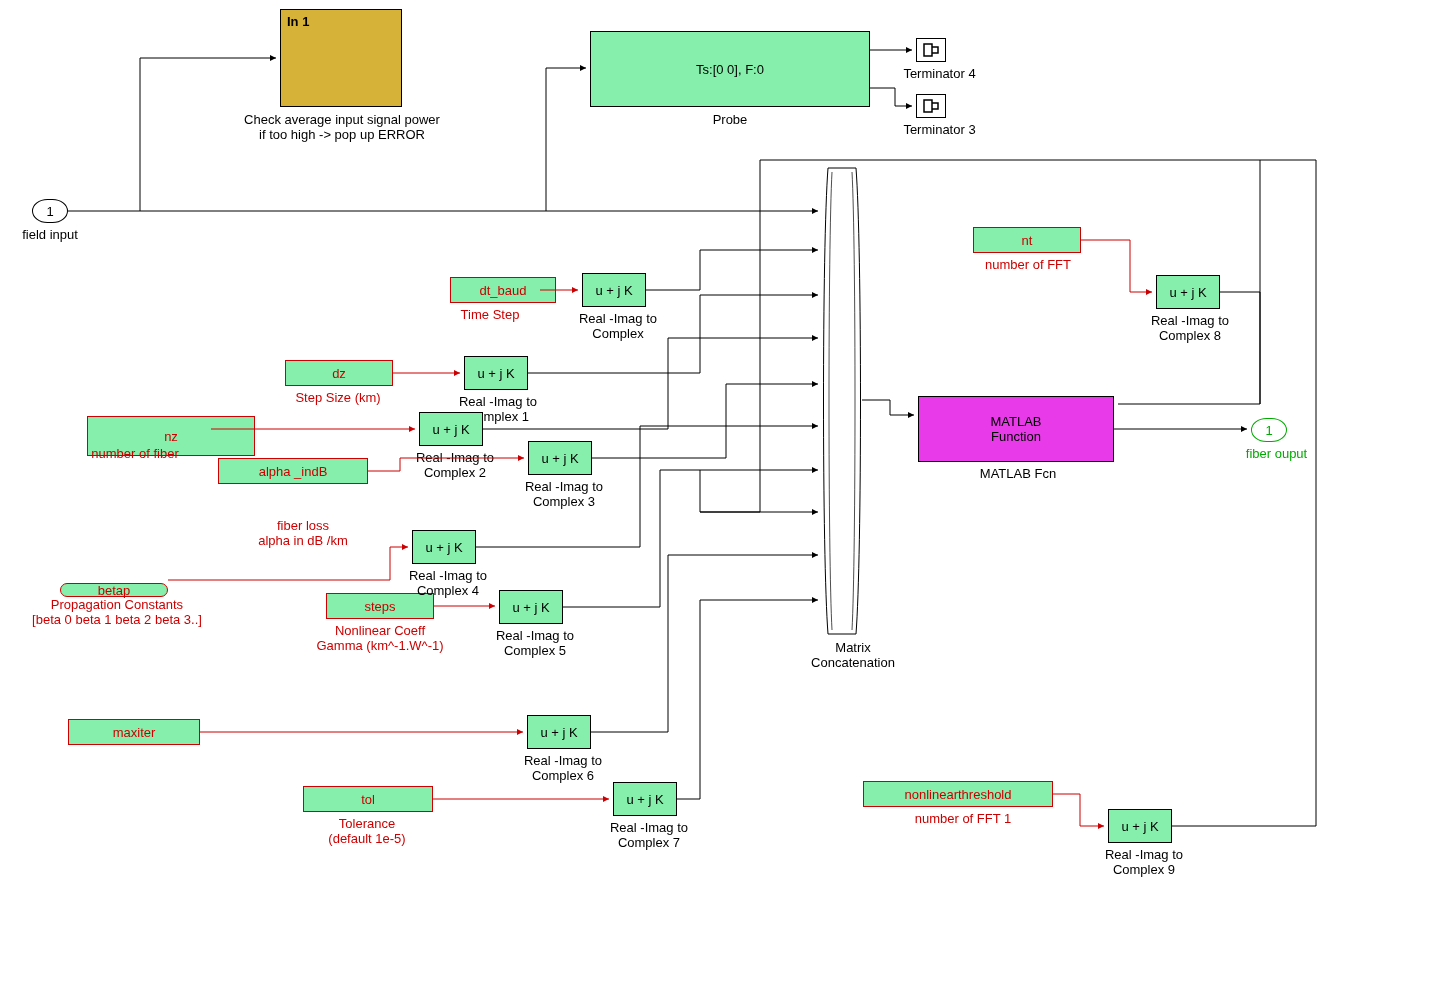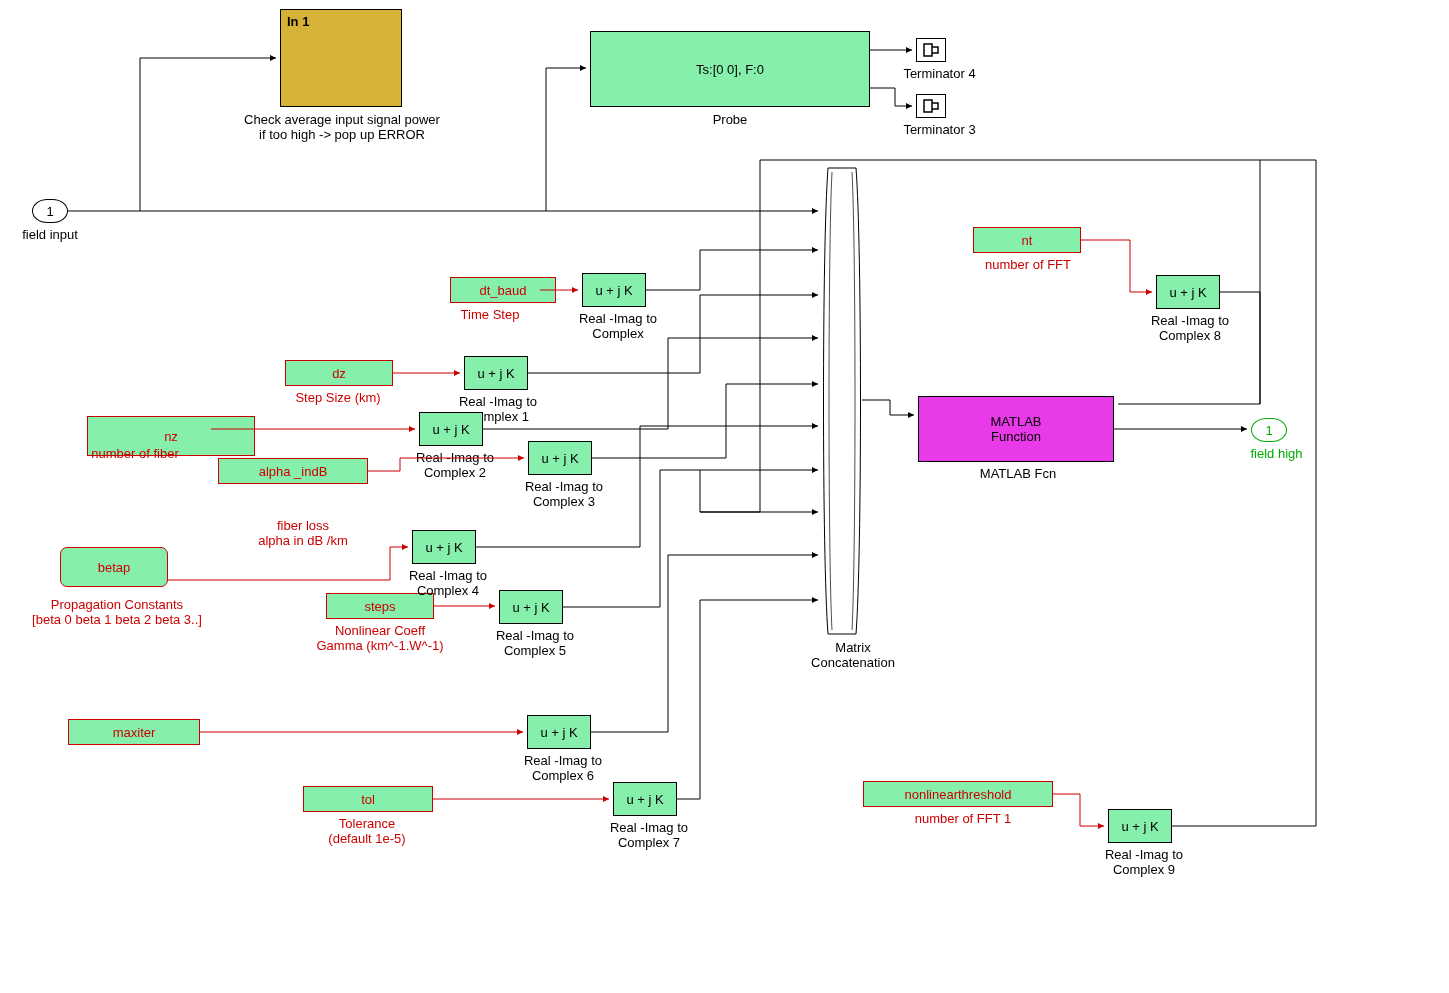--- a/index.html
+++ b/index.html
@@ -118,21 +118,21 @@
       <span>nz</span>
     </div>
   <div class="label red-text" style="left:75px; top:446px; width:120px;">number of fiber</div>
 
   <div class="block red-border red-text" style="left:218px; top:458px; width:150px; height:26px;">
       <span>alpha _indB</span>
     </div>
   <div class="label red-text" style="left:238px; top:488px; width:130px;margin-top:30px;">fiber loss
 alpha in dB  /km</div>
 
-  <div class="block red-border red-text" style="left:60px; top:547px; width:108px; height:40px;border-radius:7px;">
+  <div class="block red-border red-text" style="left:60px; top:583px; width:108px; height:14px;border-radius:7px;">
       <span>betap</span>
     </div>
   <div class="label red-text" style="left:22px; top:597px; width:190px;">Propagation Constants
 [beta 0 beta 1 beta 2 beta 3..]</div>
 
   <div class="block red-border red-text" style="left:326px; top:593px; width:108px; height:26px;">
       <span>steps</span>
     </div>
   <div class="label red-text" style="left:300px; top:623px; width:160px;">Nonlinear Coeff
 Gamma  (km^-1.W^-1)</div>
@@ -228,21 +228,21 @@
 
   <div class="block magenta-bg" style="left:918px; top:396px; width:196px; height:66px; color:#000;">
     <span style="white-space:pre-line;">MATLAB
 Function</span>
   </div>
   <div class="label" style="left:968px; top:466px; width:100px;">MATLAB Fcn</div>
 
   <div class="oval green-border" style="left:1251px; top:418px; width:36px; height:24px;">
     <span class="green-text">1</span>
   </div>
-  <div class="label green-text" style="left:1234px; top:446px; width:85px;">field high</div>
+  <div class="label green-text" style="left:1234px; top:446px; width:85px;">fiber ouput</div>
 
   <svg class="lines">
     <defs>
       <marker id="arB" markerWidth="8" markerHeight="8" refX="6" refY="3" orient="auto">
           <path d="M0,0 L6,3 L0,6 Z" fill="#000"></path>
         </marker>
       <marker id="arR" markerWidth="8" markerHeight="8" refX="6" refY="3" orient="auto">
           <path d="M0,0 L6,3 L0,6 Z" fill="#c00"></path>
         </marker>
     </defs>

